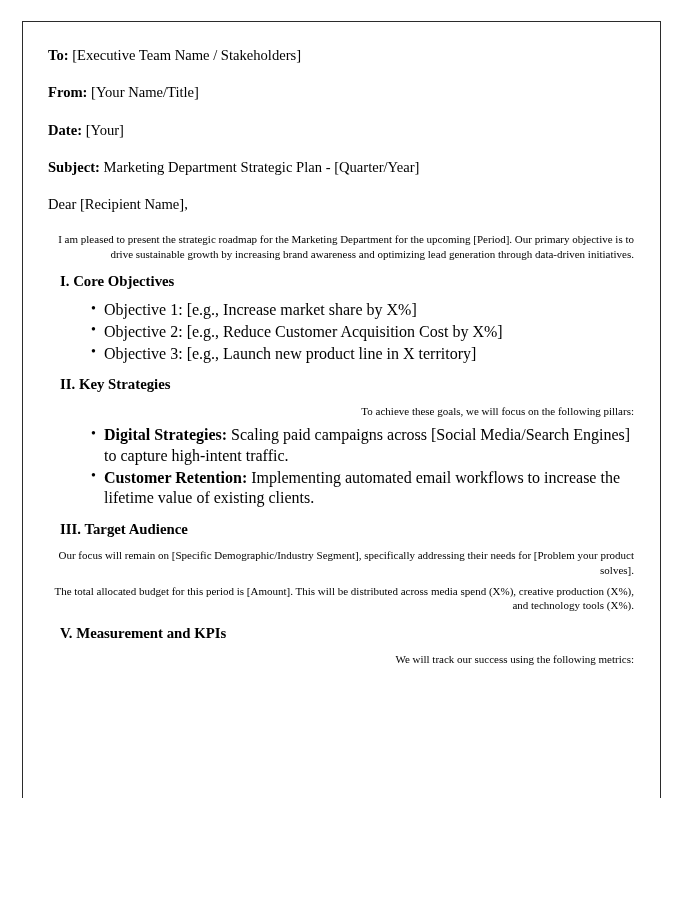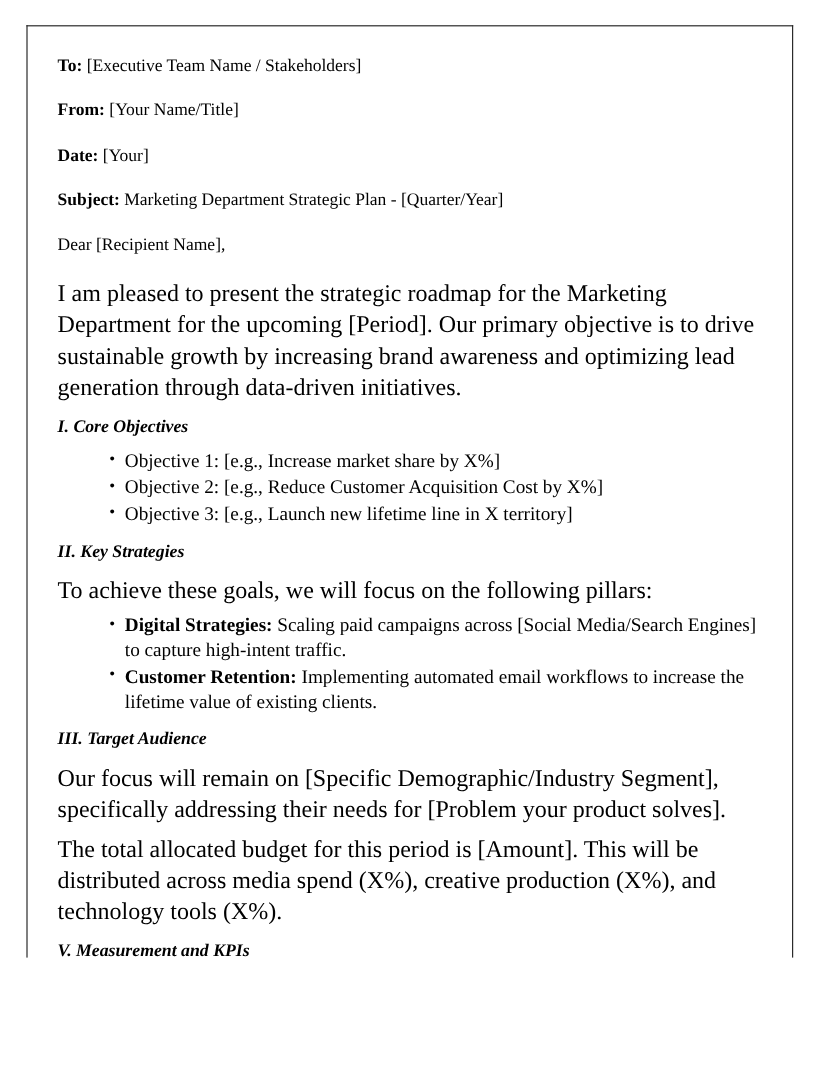--- a/index.html
+++ b/index.html
@@ -41,32 +41,31 @@
     font-weight: bold;
   }
 
   .salutation {
     font-size: 14.6px;
     line-height: 1.32;
     margin: 0 0 18px 0;
   }
 
   .para {
-    font-size: 20px;
+    font-size: 11px;
     line-height: 1.30;
     margin: 0 0 7px 0;
-    text-align: left;
+    text-align: right;
   }
 
   h2.section {
     font-size: 14.8px;
     font-weight: bold;
     line-height: 1.3;
-    margin: 11px 0 9px 0;
-    font-style: italic;
+    margin: 11px 0 9px 12px;
   }
 
   ul.bullets {
     margin: 0 0 9px 0;
     padding: 0 0 0 43px;
     list-style: none;
   }
   ul.bullets > li {
     font-size: 16px;
     line-height: 1.30;
@@ -120,21 +119,21 @@
     </p>
 
     <p class="salutation">Dear [Recipient Name],</p>
 
     <p class="para">I am pleased to present the strategic roadmap for the Marketing Department for the upcoming [Period]. Our primary objective is to drive sustainable growth by increasing brand awareness and optimizing lead generation through data-driven initiatives.</p>
 
     <h2 class="section">I. Core Objectives</h2>
     <ul class="bullets">
       <li>Objective 1: [e.g., Increase market share by X%]</li>
       <li>Objective 2: [e.g., Reduce Customer Acquisition Cost by X%]</li>
-      <li>Objective 3: [e.g., Launch new lifetime line in X territory]</li>
+      <li>Objective 3: [e.g., Launch new product line in X territory]</li>
     </ul>
 
     <h2 class="section">II. Key Strategies</h2>
     <p class="para">To achieve these goals, we will focus on the following pillars:</p>
     <ul class="bullets gap-before">
       <li>
         <span class="lead">Digital Strategies:</span>
         <span>Scaling paid campaigns across [Social Media/Search Engines] to capture high-intent traffic.</span>
       </li>
       <li>

